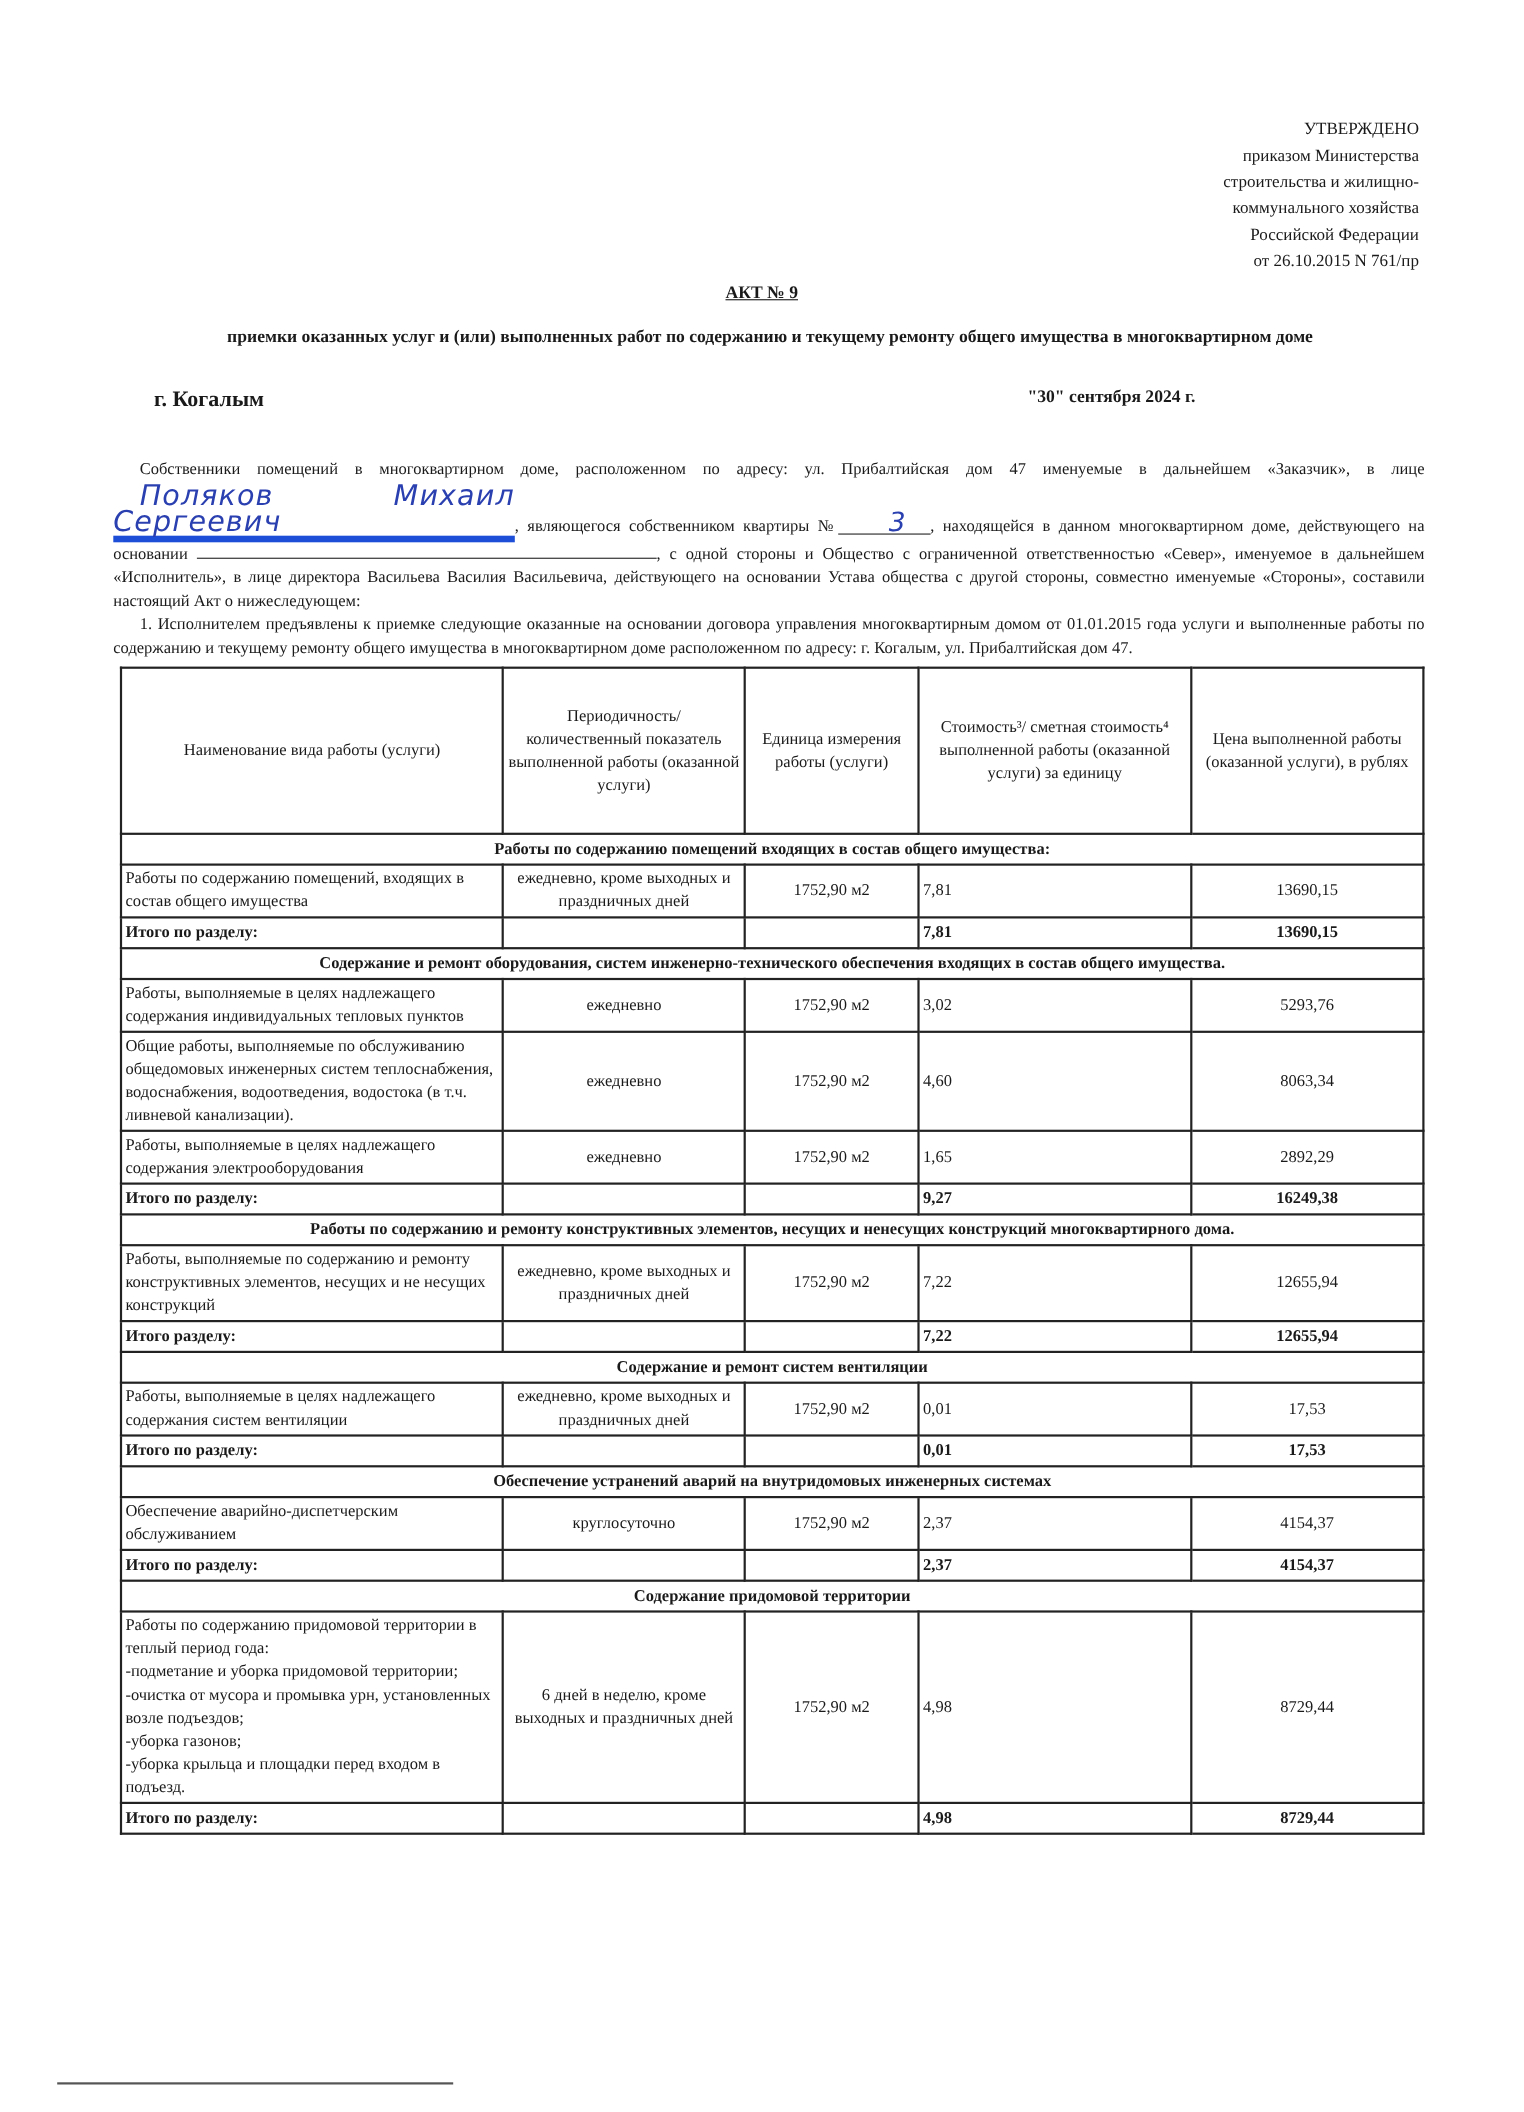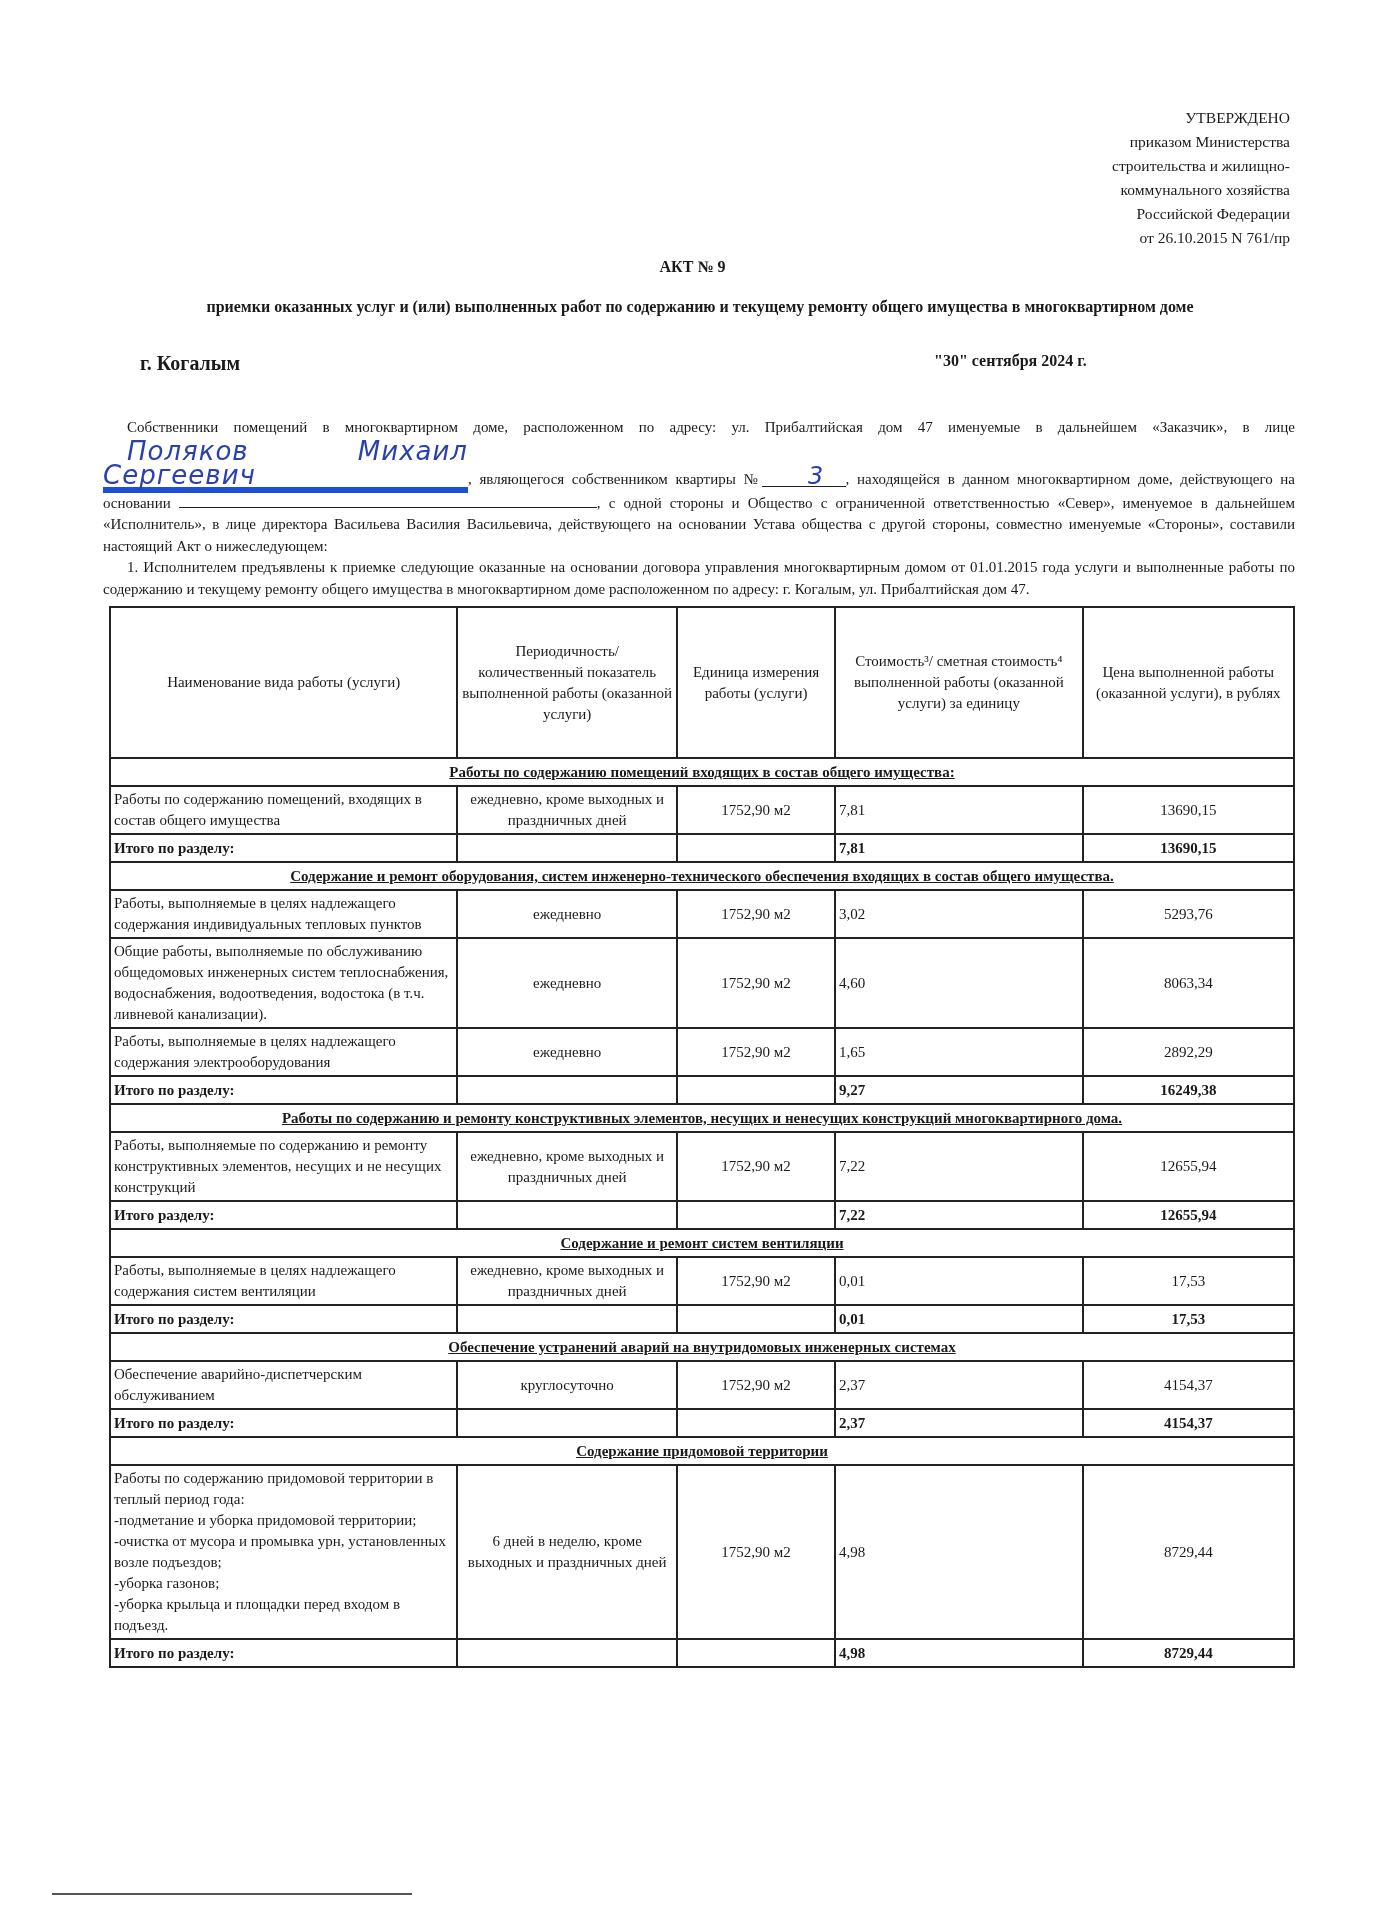--- a/index.html
+++ b/index.html
@@ -1,37 +1,37 @@
 <!DOCTYPE html>
 <html><head>
 <meta charset="utf-8">
 <style>
   html, body { margin:0; padding:0; background:#ffffff; }
   body { width:1385px; height:1920px; position:relative; overflow:hidden;
          font-family:"Liberation Serif", "DejaVu Serif", serif; color:#1a1a1a; }
   .approved { position:absolute; right:95px; top:106px; text-align:right; font-size:15.5px; line-height:24px; }
-  .title { position:absolute; left:0; width:1385px; top:258px; text-align:center; font-weight:bold; font-size:16px; }
+  .title { position:absolute; left:0; width:1385px; top:258px; text-align:center; font-weight:bold; font-size:16px;text-decoration:underline; }
   .subtitle { position:absolute; left:170px; width:1060px; top:294px; text-align:center; font-weight:bold; font-size:16px; line-height:25px; }
   .city { position:absolute; left:140px; top:352px; font-weight:bold; font-size:20px; }
   .date { position:absolute; left:934px; top:352px; font-weight:bold; font-size:16px; }
   .preamble { position:absolute; left:103px; width:1192px; top:417px; font-size:15px; line-height:21.5px; text-align:justify; }
   .preamble p { margin:0; }
   .indent { text-indent:24px; }
   .sig { font-family:"DejaVu Sans", sans-serif; font-style:italic; color:#2a3fb0; font-size:26px; display:inline-block; width:365px; border-bottom:6px solid #1d4ed8; line-height:24px; letter-spacing:1px; }
   .flat { font-family:"DejaVu Sans", sans-serif; font-style:italic; color:#2a3fb0; font-size:24px; display:inline-block; width:84px; border-bottom:1px solid #222; text-align:center; line-height:20px; }
   .blank { display:inline-block; width:418px; border-bottom:1px solid #222; height:14px; }
   table.act { position:absolute; left:109px; top:606px; width:1186px; border-collapse:collapse; font-size:15px; line-height:21px; }
   table.act td, table.act th { border:2px solid #222; padding:2px 3px; vertical-align:middle; }
   table.act th { font-weight:normal; text-align:center; height:145px; }
   .c1 { width:344px; text-align:left; }
   .c2 { width:214px; text-align:center; }
   .c3 { width:152px; text-align:center; }
   .c4 { width:243px; text-align:left; }
   .c5 { width:206px; text-align:center; }
-  .sec td { text-align:center; font-weight:bold; height:22px;text-decoration:underline; }
+  .sec td { text-align:center; font-weight:bold; height:22px; }
   .tot td { font-weight:bold; height:22px; }
   .bottom-line { position:absolute; left:52px; top:1893px; width:360px; height:2px; background:#555; }
 </style>
 </head>
 <body>
 
 <div class="approved">
   <div>УТВЕРЖДЕНО</div>
   <div>приказом Министерства</div>
   <div>строительства и жилищно-</div>

